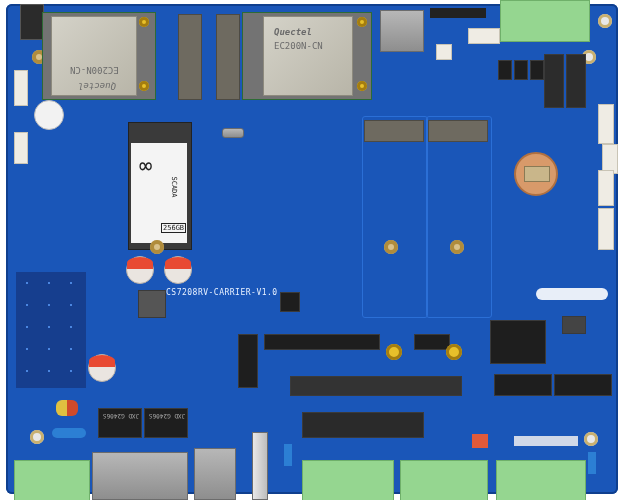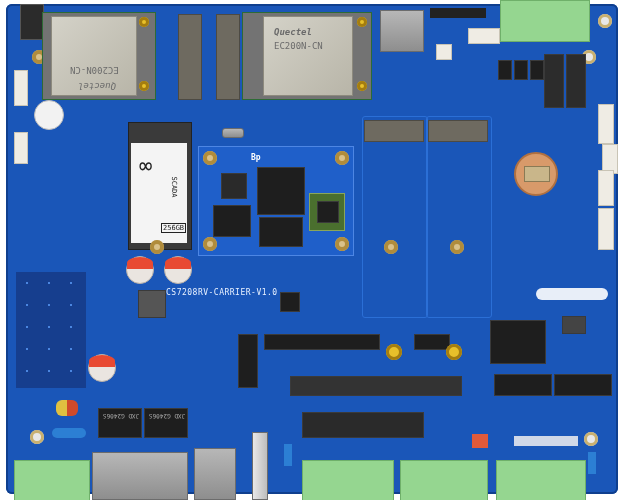--- a/index.html
+++ b/index.html
@@ -80,34 +80,20 @@
   </div>
 
   <div class="abs" style="left:122px;top:118px;width:62px;height:126px;background:#3a3a3a;border:1px solid #222;">
     <div class="abs" style="left:2px;top:20px;width:56px;height:100px;background:#f4f4f4;">
       <div class="abs" style="left:8px;top:10px;font-size:22px;color:#222;">∞</div>
       <div class="abs" style="left:32px;top:40px;font-size:7px;color:#222;transform:rotate(90deg);">SCADA</div>
       <div class="abs" style="left:30px;top:80px;font-size:7px;color:#222;border:1px solid #222;padding:0 1px;">256GB</div>
     </div>
   </div>
 
-  <div class="abs" style="left:192px;top:142px;width:154px;height:108px;background:#1f5fc9;border:1px solid #4d86e4;">
-    <div class="hole" style="left:4px;top:4px;"></div>
-    <div class="hole" style="left:136px;top:4px;"></div>
-    <div class="hole" style="left:4px;top:90px;"></div>
-    <div class="hole" style="left:136px;top:90px;"></div>
-    <div class="abs" style="left:52px;top:6px;font-size:8px;color:#fff;font-weight:bold;">Bp</div>
-    <div class="chip" style="left:58px;top:20px;width:46px;height:46px;"></div>
-    <div class="chip small" style="left:22px;top:26px;width:24px;height:24px;"></div>
-    <div class="chip" style="left:14px;top:58px;width:36px;height:30px;"></div>
-    <div class="chip" style="left:60px;top:70px;width:42px;height:28px;"></div>
-    <div class="abs" style="left:110px;top:46px;width:34px;height:36px;background:#4a6f2e;border:1px solid #8aa65a;">
-      <div class="chip" style="left:7px;top:7px;width:20px;height:20px;"></div>
-    </div>
-  </div>
   <div class="metal" style="left:216px;top:124px;width:20px;height:8px;border-radius:3px;"></div>
 
   <div class="trace" style="left:356px;top:112px;width:64px;height:200px;"></div>
   <div class="trace" style="left:420px;top:112px;width:64px;height:200px;"></div>
   <div class="mini-pcie" style="left:358px;top:116px;width:58px;height:20px;"></div>
   <div class="mini-pcie" style="left:422px;top:116px;width:58px;height:20px;"></div>
   <div class="hole" style="left:378px;top:236px;"></div>
   <div class="hole" style="left:444px;top:236px;"></div>
 
   <div class="cap" style="left:120px;top:252px;width:26px;height:26px;"></div>

